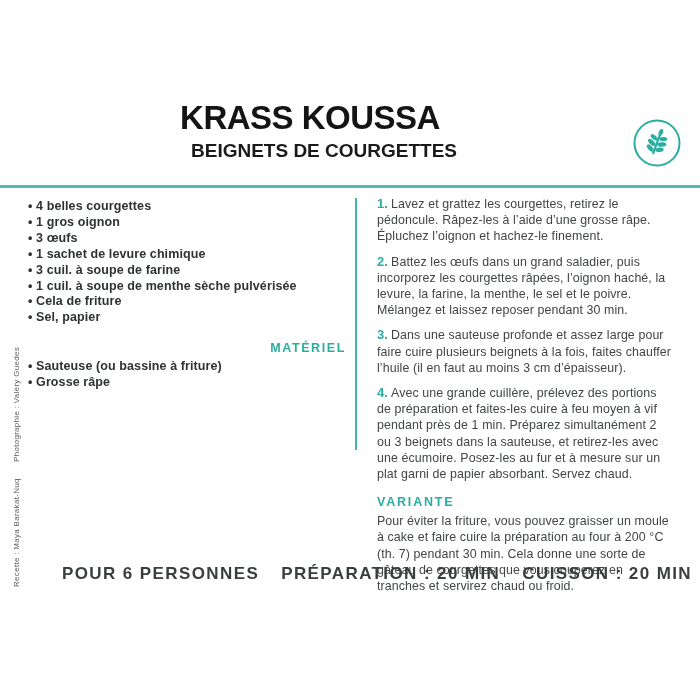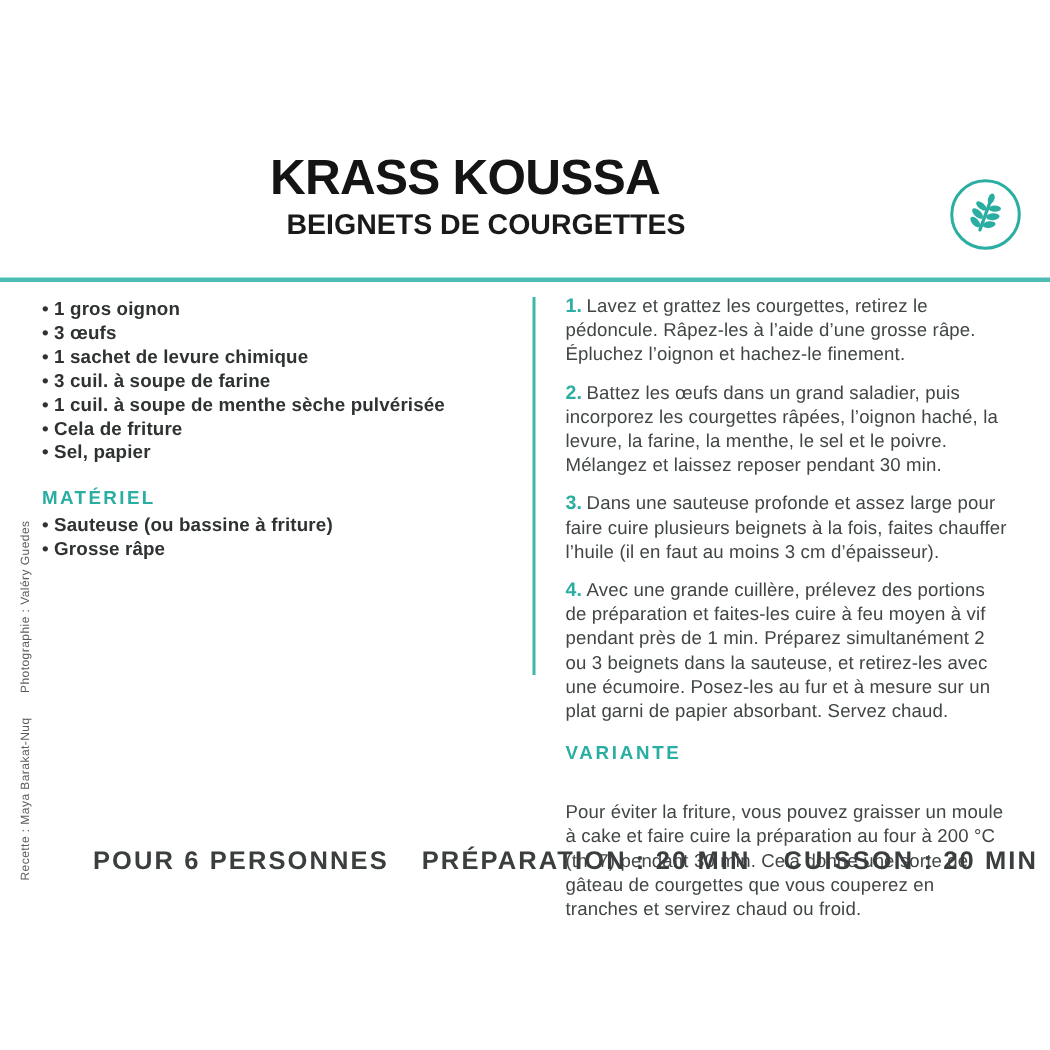--- a/index.html
+++ b/index.html
@@ -28,30 +28,30 @@
   
   .left-col { position:absolute; left:28px; top:199px; width:318px; }
   ul { list-style:none; }
   .ing-list li, .mat-list li {
     font-size:12.5px; font-weight:700; color:#2e3233; line-height:15.9px; letter-spacing:.1px;
   }
   .ing-list li::before, .mat-list li::before { content:"• "; color:#2e3233; }
   .section-heading {
     color:#2aaea2; font-size:12.5px; font-weight:800; letter-spacing:1.6px;
   }
-  .materiel-heading { margin-top:15px; margin-bottom:4px; }
+  .materiel-heading { margin-top:15px; margin-bottom:4px;text-align:right; }
 
   
   .v-divider { position:absolute; left:355px; top:198px; width:2px; height:252px; background:#3db7ac; }
 
   
   .right-col { position:absolute; left:377px; top:196px; width:297px; }
   .step { font-size:12.4px; line-height:16.2px; color:#414546; margin-bottom:9px; letter-spacing:.1px; }
   .step-num { color:#2aaea2; font-weight:800; font-size:13px; margin-right:3px; }
-  .variante-heading { margin-top:13px; margin-bottom:24px; letter-spacing:1.8px; }
+  .variante-heading { margin-top:13px; margin-bottom:4px; letter-spacing:1.8px; }
   .variante-text { font-size:12.4px; line-height:16.2px; color:#414546; letter-spacing:.1px; }
 
   
   .footer {
     position:absolute; left:62px; top:566px; width:580px; height:16px;
     display:flex; align-items:center; gap:11px;
   }
   .footer-label {
     font-size:17px; font-weight:700; letter-spacing:1.4px; color:#3a3e3f; white-space:nowrap;
   }
@@ -85,20 +85,21 @@
         <ellipse cx="29.5" cy="19.2" rx="4.1" ry="2.1" transform="rotate(-20 29.5 19.2)"></ellipse>
         <ellipse cx="25" cy="13.8" rx="2.1" ry="3.6"></ellipse>
       </g>
     </svg>
   </div>
 
   <div class="top-rule"></div>
 
   <div class="left-col">
     <ul class="ing-list">
+      <li>4 belles courgettes</li>
       <li>1 gros oignon</li>
       <li>3 œufs</li>
       <li>1 sachet de levure chimique</li>
       <li>3 cuil. à soupe de farine</li>
       <li>1 cuil. à soupe de menthe sèche pulvérisée</li>
       <li>Cela de friture</li>
       <li>Sel, papier</li>
     </ul>
     <div class="section-heading materiel-heading">MATÉRIEL</div>
     <ul class="mat-list">

